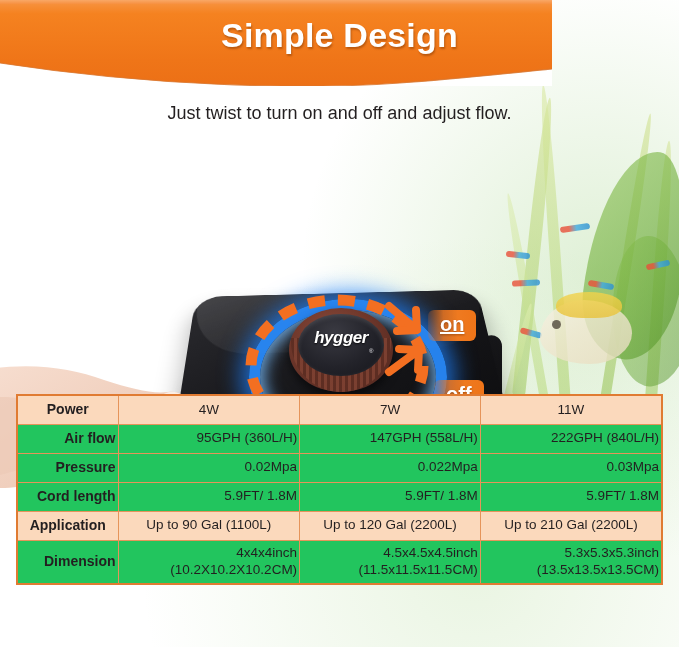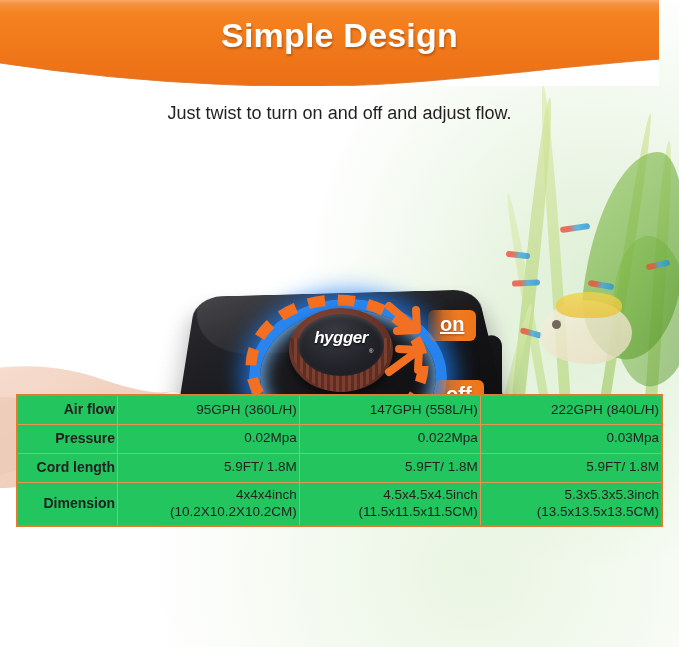--- a/index.html
+++ b/index.html
@@ -18,21 +18,21 @@
       radial-gradient(circle at 70% 88%, rgba(170,215,140,.25) 0%, rgba(255,255,255,0) 45%),
       #ffffff;}
   .blade{position:absolute;transform-origin:bottom center;border-radius:50% 50% 4px 4px;opacity:.55;}
   .leaf-big{position:absolute;opacity:.62;
     background:linear-gradient(120deg,#8cc152 0%,#6fae3a 45%,#4e8c28 100%);}
   .neon{position:absolute;height:6px;border-radius:3px;opacity:.8;
     background:linear-gradient(90deg,#e8503a 0%,#e8503a 30%,#3fa9e0 55%,#2b8fd0 100%);}
   .angel{position:absolute;opacity:.8;}
 
   
-  .banner{position:absolute;left:0;top:0;width:659px;height:86px;overflow:hidden;}
+  .banner{position:absolute;left:0;top:0;width:552px;height:86px;overflow:hidden;}
   .banner-fill{position:absolute;left:0;top:0;width:679px;height:86px;
     background:linear-gradient(180deg,#f79646 0%,#f58220 16%,#ef7518 70%,#ec7016 100%);}
   .banner-topline{position:absolute;left:0;top:0;width:679px;height:4px;
     background:linear-gradient(180deg,#f9a866 0%,#f79040 100%);}
   .banner-title{position:absolute;left:0;top:16px;width:679px;text-align:center;
     font-size:34px;font-weight:bold;color:#ffffff;letter-spacing:.2px;
     text-shadow:1px 2px 2px rgba(120,50,0,.45);}
   .wave{position:absolute;left:0;top:56px;width:679px;height:34px;}
 
   
@@ -189,37 +189,49 @@
                C190,62 196,70 188,78 C176,89 150,92 124,88
                C106,116 84,140 54,152 C24,163 -10,160 -10,160 Z" fill="url(#skin)"></path>
       <path d="M-10,70 C30,66 70,76 100,92 C78,118 46,138 12,146 C0,149 -10,150 -10,150 Z" fill="#eccab7" opacity=".75"></path>
       <ellipse cx="178" cy="72" rx="12" ry="8" fill="#fbeee6" transform="rotate(-14 178 72)"></ellipse>
       <ellipse cx="52" cy="120" rx="11" ry="8" fill="#fbeee6" transform="rotate(-28 52 120)"></ellipse>
     </svg>
   </div>
 
   <table class="spec">
     <tbody>
+      <tr class="alt">
+        <td class="rl">Power</td>
+        <td>4W</td>
+        <td>7W</td>
+        <td>11W</td>
+      </tr>
       <tr class="plain">
         <td class="rl">Air flow</td>
         <td>95GPH (360L/H)</td>
         <td>147GPH (558L/H)</td>
         <td>222GPH (840L/H)</td>
       </tr>
       <tr class="plain">
         <td class="rl">Pressure</td>
         <td>0.02Mpa</td>
         <td>0.022Mpa</td>
         <td>0.03Mpa</td>
       </tr>
       <tr class="plain">
         <td class="rl">Cord length</td>
         <td>5.9FT/ 1.8M</td>
         <td>5.9FT/ 1.8M</td>
         <td>5.9FT/ 1.8M</td>
+      </tr>
+      <tr class="alt">
+        <td class="rl">Application</td>
+        <td>Up to 90 Gal (1100L)</td>
+        <td>Up to 120 Gal (2200L)</td>
+        <td>Up to 210 Gal (2200L)</td>
       </tr>
       <tr class="plain tall">
         <td class="rl">Dimension</td>
         <td>
           <div>4x4x4inch</div>
           <div class="dim2">(10.2X10.2X10.2CM)</div>
         </td>
         <td>
           <div>4.5x4.5x4.5inch</div>
           <div class="dim2">(11.5x11.5x11.5CM)</div>

